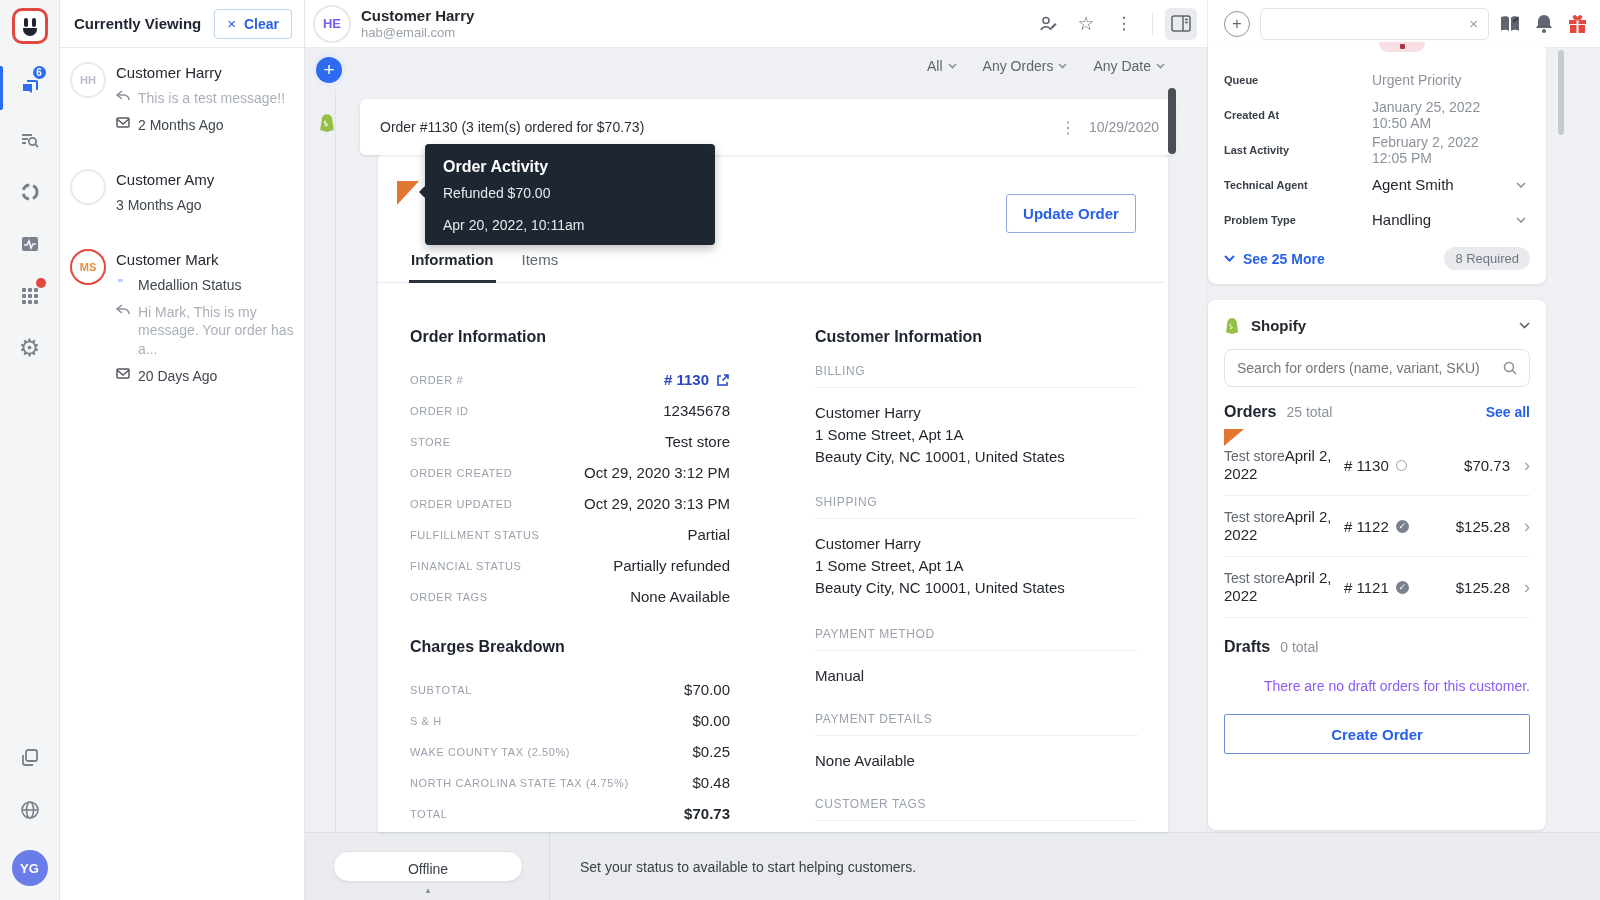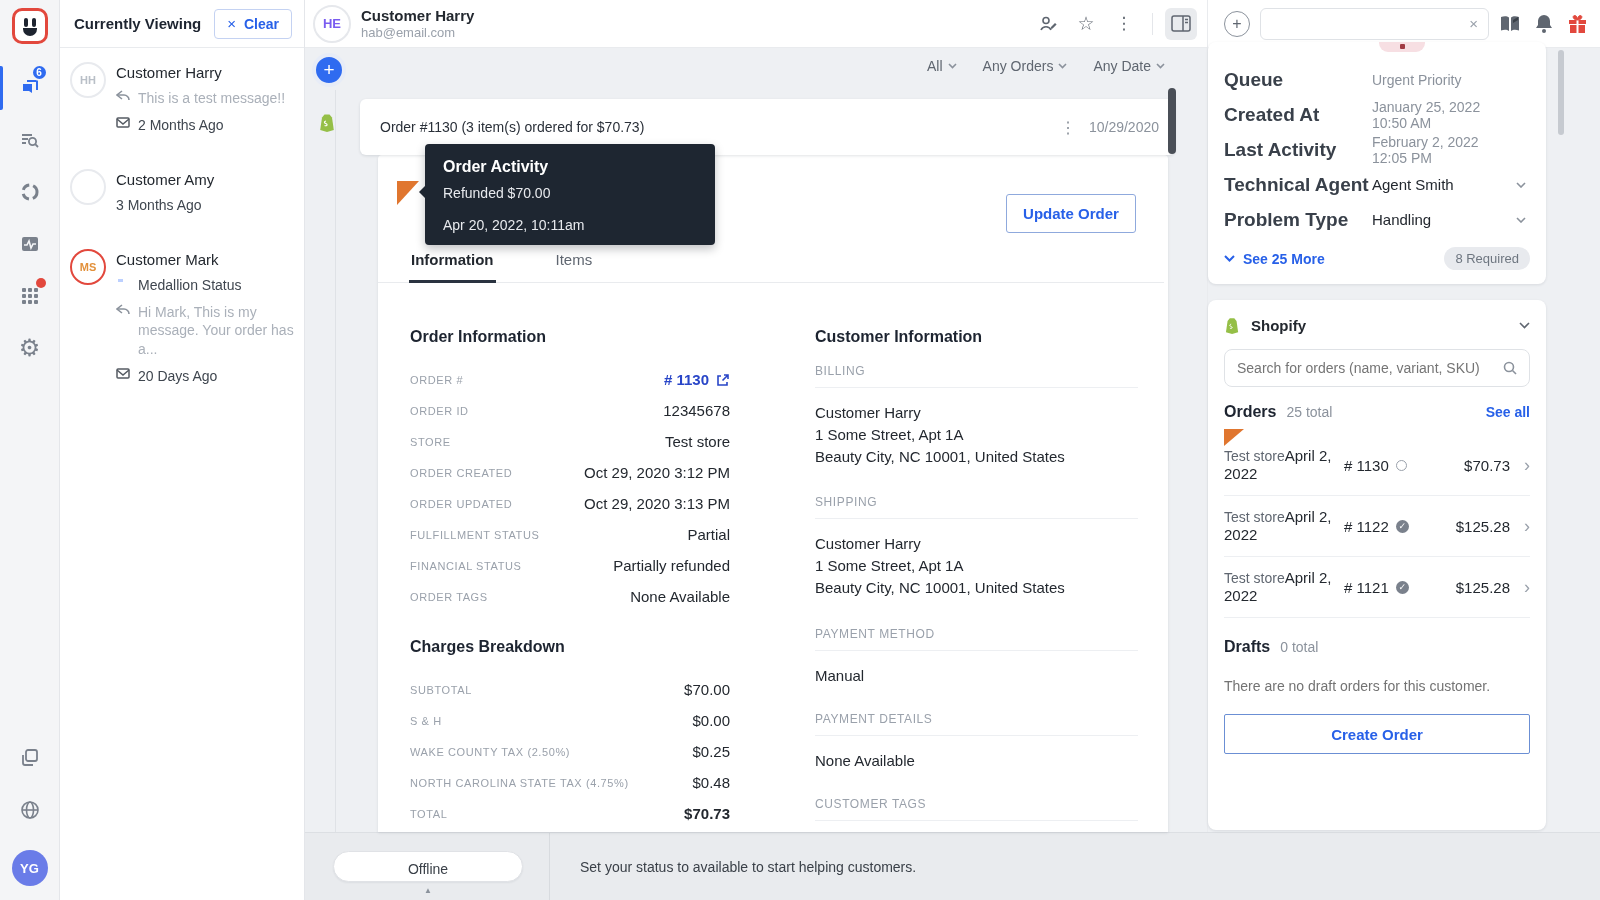--- a/index.html
+++ b/index.html
@@ -64,21 +64,21 @@
   .filter { display:flex; align-items:center; gap:5px; cursor:pointer; }
   .order-card { position:absolute; left:55px; top:51px; width:815px; height:56px; background:#fff; border-radius:6px; box-shadow:0 1px 3px rgba(20,30,50,.12); display:flex; align-items:center; padding:0 16px 0 20px; z-index:2; }
   .oc-title { flex:1; font-size:14px; color:#2a3039; }
   .oc-kebab { color:#8b929c; font-size:16px; width:26px; text-align:center; cursor:pointer; }
   .oc-date { color:#8b929c; font-size:14px; margin-left:8px; }
   .dark-scroll { position:absolute; left:863px; top:40px; width:8px; height:66px; border-radius:4px; background:#4a4f57; z-index:4; }
 
   .detail-panel { position:absolute; left:73px; top:107px; width:790px; bottom:0; background:#fff; border-radius:4px 4px 0 0; box-shadow:0 1px 3px rgba(20,30,50,.10); z-index:1; }
   .flag { width:22px; height:24px; background:#e0762f; clip-path:polygon(0 0,100% 0,0 100%); position:absolute; left:19px; top:26px; }
   .btn-update { position:absolute; right:32px; top:39px; width:130px; height:39px; background:#fff; border:1px solid #8fa9dd; border-radius:3px; color:#2760e8; font-size:15px; font-weight:bold; cursor:pointer; }
-  .tabs { position:absolute; left:0; right:4px; top:90px; padding-left:31px; display:flex; gap:58px; border-bottom:1px solid #e9ebee; }
+  .tabs { position:absolute; left:0; right:4px; top:90px; padding-left:31px; display:flex; gap:24px; border-bottom:1px solid #e9ebee; }
   .tab { font-size:15px; color:#5f6670; padding:6px 2px 12px; cursor:pointer; }
   .tab.active { color:#23282f; font-weight:bold; border-bottom:3px solid #2a3340; margin-bottom:-1px; }
   .dp-cols { position:absolute; top:128px; left:32px; right:30px; bottom:0; display:flex; gap:85px; overflow:hidden; }
   .col-l { width:320px; flex:0 0 320px; padding-top:45px; }
   .col-r { flex:1; padding-top:45px; }
   .sec-title { font-size:16px; font-weight:bold; color:#1d2430; margin-bottom:18px; }
   .frow { display:flex; justify-content:space-between; align-items:center; height:31px; }
   .flbl { font-size:11px; letter-spacing:.6px; color:#9aa1ab; }
   .fval { font-size:15px; color:#23282f; }
   .fval.link { color:#2946c8; font-weight:bold; display:flex; align-items:center; gap:7px; cursor:pointer; }
@@ -101,21 +101,21 @@
   .rc-search input { flex:1; border:none; outline:none; font-size:13px; font-family:inherit; color:#23282f; background:transparent; }
   .rc-search .clr { color:#9aa1ab; font-size:15px; cursor:pointer; }
   .rc-icons { display:flex; align-items:center; gap:14px; }
   .rc-body { position:relative; flex:1; background:#eef0f3; padding:0; min-height:0; }
   .side-scroll { position:absolute; left:350px; top:2px; width:6px; height:85px; border-radius:3px; background:#c6cad0; }
   .card { position:absolute; left:0; width:338px; background:#fff; border-radius:8px; box-shadow:0 1px 3px rgba(20,30,50,.10); overflow:hidden; }
   .card1 { top:-6px; height:242px; padding:20px 16px 0; }
   .pink-pill { position:absolute; top:-8px; left:171px; width:46px; height:18px; border-radius:9px; background:#f7dfe3; display:flex; align-items:flex-end; justify-content:center; }
   .pink-pill .pdot { width:5px; height:5px; border-radius:1px; background:#a13b44; margin-bottom:3px; }
   .prow { display:grid; grid-template-columns:148px 1fr 14px; align-items:center; height:35px; }
-  .plbl { font-size:19px; font-weight:bold; color:#39404a; }
+  .plbl { font-size:11px; font-weight:bold; color:#39404a; }
   .pval { font-size:14px; color:#8b929c; }
   .pval.sel { font-size:15px; color:#23282f; }
   .see-row { display:flex; align-items:center; justify-content:space-between; margin-top:10px; }
   .see-more { display:flex; align-items:center; gap:8px; color:#2760e8; font-size:14px; font-weight:bold; cursor:pointer; }
   .req-badge { background:#e8eaee; color:#6e7680; font-size:13px; border-radius:12px; padding:4px 11px; }
 
   .card2 { top:252px; height:530px; padding:16px 16px 0; }
   .shop-head { display:flex; align-items:center; gap:10px; margin-bottom:14px; }
   .shop-title { flex:1; font-size:15px; font-weight:bold; color:#23282f; }
   .shop-search { height:38px; border:1px solid #dfe2e6; border-radius:8px; display:flex; align-items:center; padding:0 12px; gap:8px; margin-bottom:16px; }
@@ -128,21 +128,21 @@
   .sorow.flagged { padding-top:20px; }
   .sorow .corner-flag { position:absolute; left:0; top:2px; width:20px; height:17px; background:#e0762f; clip-path:polygon(0 0,100% 0,0 100%); }
   .so-store { font-size:14px; color:#5f6670; margin-bottom:6px; }
   .so-date { font-size:15px; color:#23282f; }
   .so-num { font-size:15px; color:#23282f; display:flex; align-items:center; gap:7px; }
   .st-open { width:11px; height:11px; border:1.5px solid #9aa1ab; border-radius:50%; }
   .st-check { width:13px; height:13px; border-radius:50%; background:#7a818c; color:#fff; font-size:9px; display:flex; align-items:center; justify-content:center; }
   .so-amt { font-size:15px; color:#23282f; text-align:right; }
   .so-chev { color:#9aa1ab; font-size:18px; text-align:right; line-height:1; }
   .drafts-head { display:flex; align-items:baseline; gap:10px; margin:20px 0 4px; }
-  .drafts-empty { text-align:left; font-size:14px; color:#737373; margin:22px 0 20px; }
+  .drafts-empty { text-align:right; font-size:14px; color:#8b5cf6; margin:22px 0 20px; }
   .btn-create { width:100%; height:40px; background:#fff; border:1px solid #6b8fd4; border-radius:2px; color:#2760e8; font-size:15px; font-weight:bold; cursor:pointer; }
 
   
   .status-bar { height:68px; background:#e9ebee; border-top:1px solid #dcdfe3; display:flex; align-items:center; }
   .sb-left { width:245px; flex:0 0 245px; height:100%; border-right:1px solid #d8dbdf; display:flex; align-items:center; padding-left:28px; }
   .offline-pill { width:190px; height:31px; background:#fff; border:1px solid #e0e2e6; border-radius:16px; display:flex; align-items:center; padding:0 14px; gap:9px; cursor:pointer; box-shadow:0 1px 2px rgba(20,30,50,.06);flex-direction:column; }
   .off-dot { width:7px; height:7px; border-radius:50%; background:#555b63; }
   .off-lbl { flex:1; font-size:14px; color:#3a4048; }
   .off-caret { font-size:8px; color:#8b929c; }
   .sb-msg { font-size:14px; color:#3a4048; margin-left:30px; }

